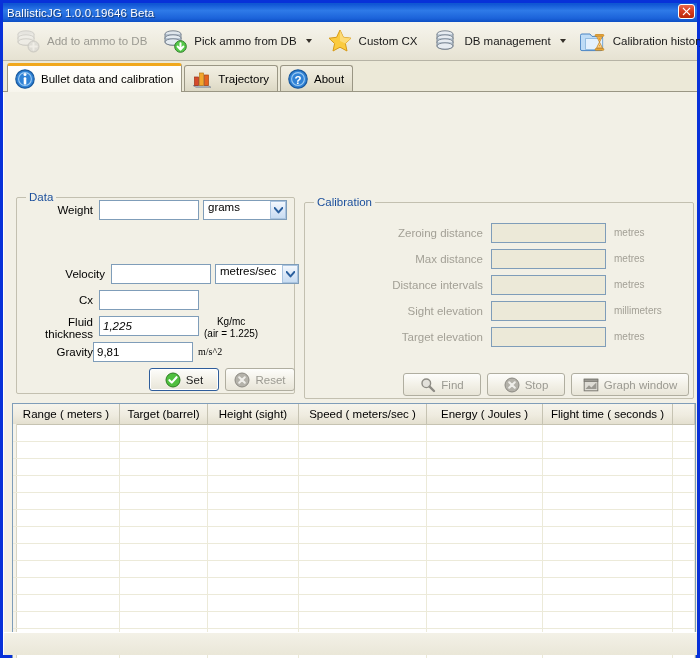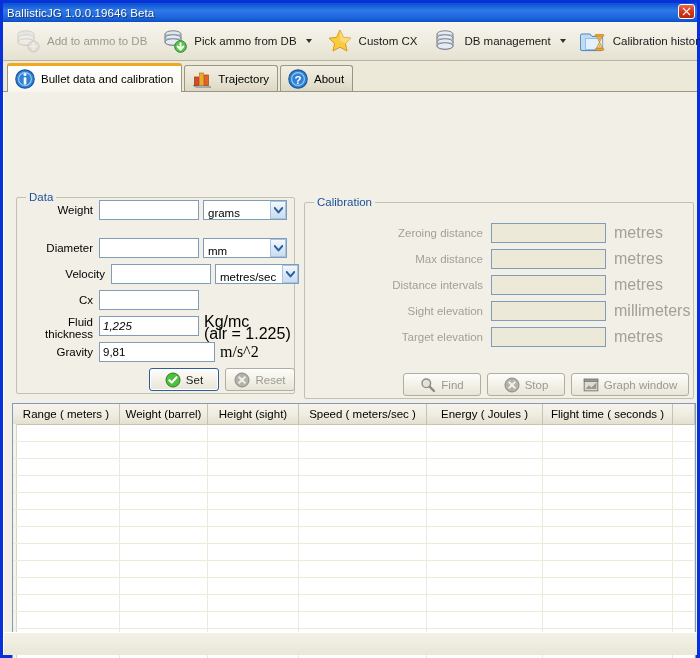--- a/index.html
+++ b/index.html
@@ -170,40 +170,41 @@
   input.tbox.readonly {
     background: #ece9d8;
     color: #7a776e;
   }
 
   .combo {
     box-sizing: border-box;
     height: 20px;
     border: 1px solid #7f9db9;
     background: #ffffff;
-    display: flex; align-items: flex-end;
+    display: flex; align-items: flex-start;
     font-size: 11.5px;
     cursor: pointer;
     position: relative;
   }
   .combo .cval { padding-left: 4px; flex: 1 1 auto; color: #000; }
   .combo .cbtn {
     width: 16px; height: 18px; flex: 0 0 16px;
     margin-right: 0px;
     background: linear-gradient(to bottom, #f4f8fd 0%, #dce8f7 50%, #c9ddf2 100%);
     border: 1px solid #aac4e0;
     box-sizing: border-box;
     display: flex; align-items: center; justify-content: center;
   }
   .combo .cbtn svg { display:block; }
 
   .unit {
-    font-size: 16px; color: #000;
+    font-size: 10px; color: #000;
     white-space: pre-line;
     line-height: 12px;
+    text-align: center;
   }
   .unit.dim { color: #a3a096; }
 
   
   .btn {
     box-sizing: border-box;
     height: 23px;
     border: 1px solid #b0aea0;
     border-radius: 3px;
     background: linear-gradient(to bottom, #fdfdfb 0%, #f3f1e8 50%, #e8e5d8 100%);
@@ -411,32 +412,20 @@
         <div class="combo" style="width:84px; margin-left:4px;">
           <span class="cval">grams</span>
           <span class="cbtn">
             <svg width="9" height="7" viewBox="0 0 9 7">
                 <path d="M0.6 1 L4.5 5.4 L8.4 1" fill="none" stroke="#2a5f9e" stroke-width="2" stroke-linecap="round" stroke-linejoin="round"></path>
               </svg>
           </span>
         </div>
       </div>
 
-      <div class="frow" style="left:4px; top:40px; width:270px;">
-        <span class="flabel" style="width:72px;">Diameter</span>
-        <input class="tbox" style="width: 100px; margin-left: 6px;" value="">
-        <div class="combo" style="width:84px; margin-left:4px;">
-          <span class="cval">mm</span>
-          <span class="cbtn">
-            <svg width="9" height="7" viewBox="0 0 9 7">
-                <path d="M0.6 1 L4.5 5.4 L8.4 1" fill="none" stroke="#2a5f9e" stroke-width="2" stroke-linecap="round" stroke-linejoin="round"></path>
-              </svg>
-          </span>
-        </div>
-      </div>
 
       <div class="frow" style="left:16px; top:66px; width:270px;">
         <span class="flabel" style="width:72px;">Velocity</span>
         <input class="tbox" style="width: 100px; margin-left: 6px;" value="">
         <div class="combo" style="width:84px; margin-left:4px;">
           <span class="cval">metres/sec</span>
           <span class="cbtn">
             <svg width="9" height="7" viewBox="0 0 9 7">
                 <path d="M0.6 1 L4.5 5.4 L8.4 1" fill="none" stroke="#2a5f9e" stroke-width="2" stroke-linecap="round" stroke-linejoin="round"></path>
               </svg>
@@ -452,21 +441,21 @@
       <div class="frow" style="left:4px; top:118px; width:274px; align-items:flex-start;">
         <span class="flabel" style="width:72px; white-space:pre-line; line-height:12px; padding-top:0px;">Fluid
 thickness</span>
         <input class="tbox" style="width: 100px; margin-left: 6px; font-style: italic;" value="1,225">
         <span class="unit" style="margin-left:5px;">Kg/mc
 (air = 1.225)</span>
       </div>
 
       <div class="frow" style="left:4px; top:144px; width:274px;">
         <span class="flabel" style="width:72px;">Gravity</span>
-        <input class="tbox" style="width: 116px; margin-left: 6px;" value="9,81">
+        <input class="tbox" style="width: 100px; margin-left: 0;" value="9,81">
         <span class="unit" style="margin-left:5px;font-family:Liberation Serif, serif;">m/s^2</span>
       </div>
 
       <div class="btn focus" style="left:132px; top:170px; width:70px;">
         <span class="btn-icon">
           <svg width="16" height="16" viewBox="0 0 16 16">
             <circle cx="8" cy="8" r="7" fill="#4fbf3e" stroke="#2d7d22" stroke-width="1"></circle>
             <path d="M4.4 8.2 L6.8 10.6 L11.6 5.2" fill="none" stroke="#ffffff" stroke-width="2.1" stroke-linecap="round" stroke-linejoin="round"></path>
           </svg>
         </span>
@@ -545,21 +534,21 @@
             <path d="M2.4 12 L6 8.2 L8.4 10.4 L13.4 5.4 L13.4 12 Z" fill="#9b9992"></path>
           </svg>
         </span>
         <span>Graph window</span>
       </div>
     </div>
 
     <div id="grid">
       <div id="grid-head">
           <div class="hcell" style="width: 107px; flex: 0 0 107px;">Range ( meters )</div>
-          <div class="hcell" style="width: 88px; flex: 0 0 88px;">Weight (barrel)</div>
+          <div class="hcell" style="width: 88px; flex: 0 0 88px;">Target (barrel)</div>
           <div class="hcell" style="width: 91px; flex: 0 0 91px;">Height (sight)</div>
           <div class="hcell" style="width: 128px; flex: 0 0 128px;">Speed ( meters/sec )</div>
           <div class="hcell" style="width: 116px; flex: 0 0 116px;">Energy ( Joules )</div>
           <div class="hcell" style="width: 130px; flex: 0 0 130px;">Flight time ( seconds )</div>
           <div class="hcell" style="width: 22px; flex: 0 0 22px;"></div>
         </div>
       <div id="grid-left-gutter"></div>
       <div id="grid-body">
           <div class="grow">
             <div class="gcell" style="width: 107px; flex: 0 0 107px;"></div>

